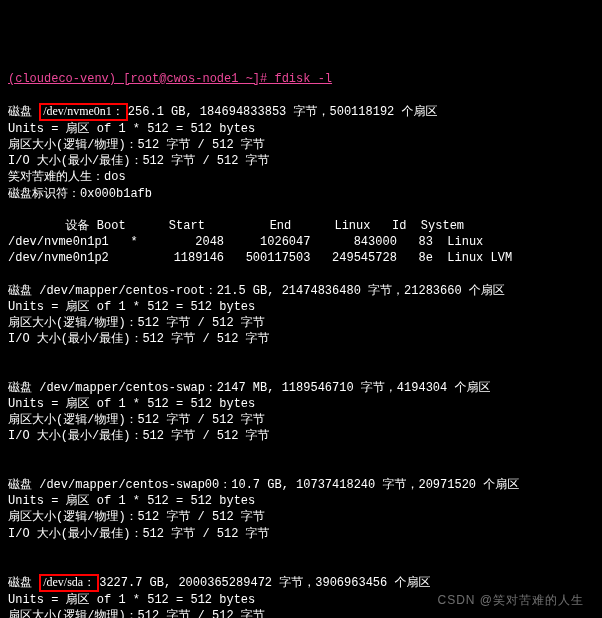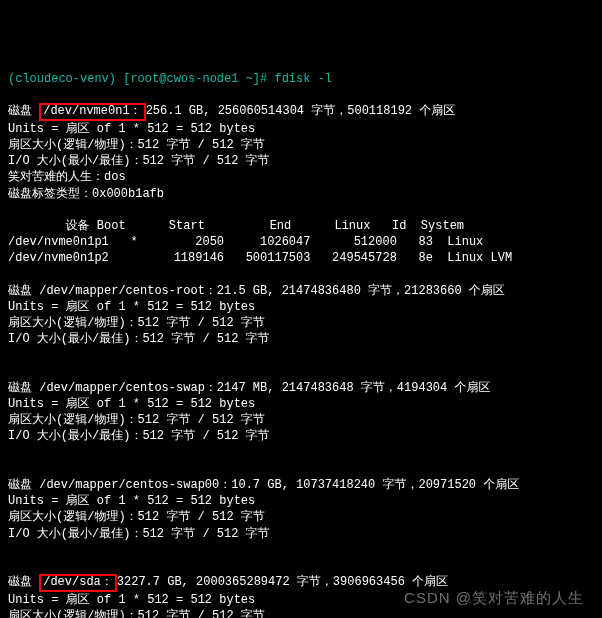--- a/index.html
+++ b/index.html
@@ -9,65 +9,66 @@
     color: #fff;
     font-family: "Consolas", "Courier New", monospace;
     font-size: 12px;
     line-height: 1.35;
     width: 586px;
     height: 606px;
     overflow: hidden;
     position: relative;
     white-space: pre;
   }
-  .prompt { color: #14b8a6; }
+  .prompt { color: #ec4899; text-decoration: underline; }
   .hlbox {
     border: 2px solid #f00;
     padding: 0 2px;
     display: inline-block;
     line-height: 1.15;
+    font-family: Liberation Serif, serif;
   }
   .watermark {
     position: absolute;
     right: 18px;
     bottom: 10px;
     color: rgba(200,200,200,0.55);
     font-family: sans-serif;
-    font-size: 15px;
+    font-size: 12px;
     letter-spacing: 1px;
     white-space: nowrap;
   }
   
   [data-bind] { }
 </style>
 </head>
 <body>
 
 
 
 <span class="prompt" data-bind="prompt">(cloudeco-venv) [root@cwos-node1 ~]# fdisk -l</span>
 
-<span>磁盘 </span><span class="hlbox" data-bind="disk1.dev_hl">/dev/nvme0n1：</span><span data-bind="disk1.tail">256.1 GB, 256060514304 字节，500118192 个扇区</span>
+<span>磁盘 </span><span class="hlbox" data-bind="disk1.dev_hl">/dev/nvme0n1：</span><span data-bind="disk1.tail">256.1 GB, 184694833853 字节，500118192 个扇区</span>
 <span data-bind="disk1.units">Units = 扇区 of 1 * 512 = 512 bytes</span>
 <span data-bind="disk1.sector">扇区大小(逻辑/物理)：512 字节 / 512 字节</span>
 <span data-bind="disk1.io">I/O 大小(最小/最佳)：512 字节 / 512 字节</span>
 <span data-bind="disk1.labeltype">笑对苦难的人生：dos</span>
-<span data-bind="disk1.ident">磁盘标签类型：0x000b1afb</span>
+<span data-bind="disk1.ident">磁盘标识符：0x000b1afb</span>
 
 <span data-bind="ptable.hdr">        设备 Boot      Start         End      Linux   Id  System</span>
-<span data-bind="ptable.r1">/dev/nvme0n1p1   *        2050     1026047      512000   83  Linux</span>
+<span data-bind="ptable.r1">/dev/nvme0n1p1   *        2048     1026047      843000   83  Linux</span>
 <span data-bind="ptable.r2">/dev/nvme0n1p2         1189146   500117503   249545728   8e  Linux LVM</span>
 
 <span data-bind="disk2.head">磁盘 /dev/mapper/centos-root：21.5 GB, 21474836480 字节，21283660 个扇区</span>
 <span data-bind="disk2.units">Units = 扇区 of 1 * 512 = 512 bytes</span>
 <span data-bind="disk2.sector">扇区大小(逻辑/物理)：512 字节 / 512 字节</span>
 <span data-bind="disk2.io">I/O 大小(最小/最佳)：512 字节 / 512 字节</span>
 
 
-<span data-bind="disk3.head">磁盘 /dev/mapper/centos-swap：2147 MB, 2147483648 字节，4194304 个扇区</span>
+<span data-bind="disk3.head">磁盘 /dev/mapper/centos-swap：2147 MB, 1189546710 字节，4194304 个扇区</span>
 <span data-bind="disk3.units">Units = 扇区 of 1 * 512 = 512 bytes</span>
 <span data-bind="disk3.sector">扇区大小(逻辑/物理)：512 字节 / 512 字节</span>
 <span data-bind="disk3.io">I/O 大小(最小/最佳)：512 字节 / 512 字节</span>
 
 
 <span data-bind="disk4.head">磁盘 /dev/mapper/centos-swap00：10.7 GB, 10737418240 字节，20971520 个扇区</span>
 <span data-bind="disk4.units">Units = 扇区 of 1 * 512 = 512 bytes</span>
 <span data-bind="disk4.sector">扇区大小(逻辑/物理)：512 字节 / 512 字节</span>
 <span data-bind="disk4.io">I/O 大小(最小/最佳)：512 字节 / 512 字节</span>
 

